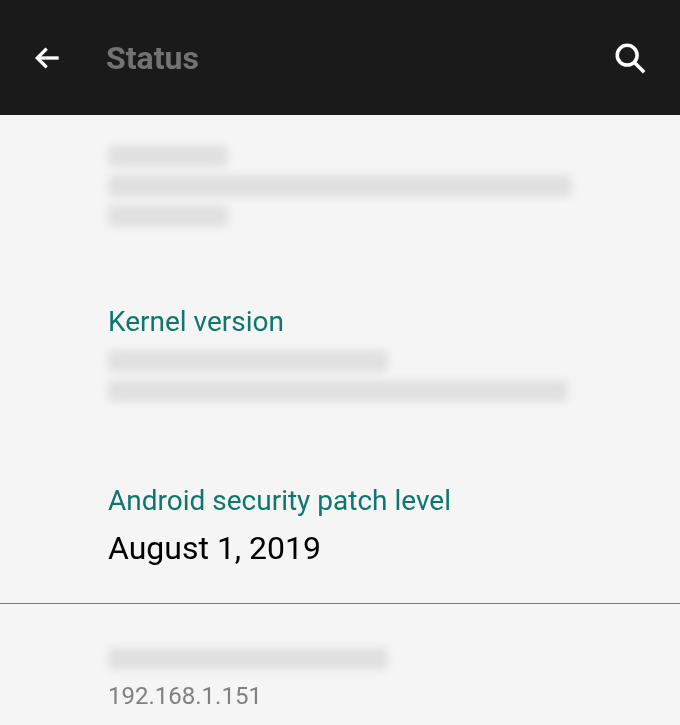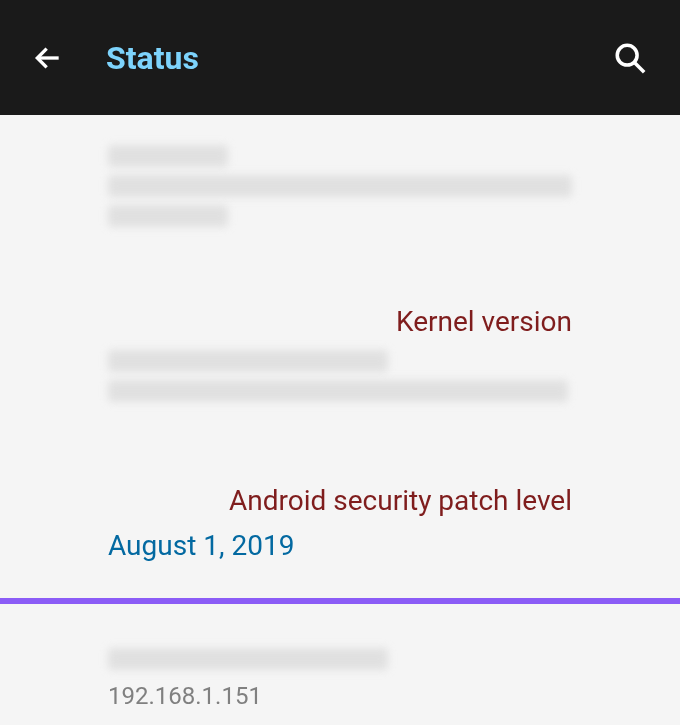--- a/index.html
+++ b/index.html
@@ -36,21 +36,21 @@
       cursor: pointer;
     }
     .back-icon svg {
       width: 32px;
       height: 32px;
       fill: none;
       stroke: #ffffff;
       stroke-width: 2.5;
     }
     .header-title {
-      color: #7dd3fc;
+      color: #737373;
       font-size: 32px;
       font-weight: 700;
     }
     .search-icon {
       width: 40px;
       height: 40px;
       display: flex;
       align-items: center;
       justify-content: center;
       cursor: pointer;
@@ -63,38 +63,37 @@
       stroke-width: 2.5;
     }
     .content {
       background: #f5f5f5;
     }
     .list-item {
       padding: 24px 108px 24px 108px;
       background: #f5f5f5;
     }
     .list-item.with-divider {
-      border-bottom: 6px solid #8b5cf6;
+      border-bottom: 1px solid #8b5cf6;
     }
     .item-title {
-      color: #7f1d1d;
+      color: #0f766e;
       font-size: 28px;
       font-weight: 400;
       margin-bottom: 12px;
-      text-align: right;
     }
     .item-value {
       color: #808080;
       font-size: 24px;
       font-weight: 400;
       line-height: 1.5;
     }
     .item-value-accent {
-      color: #0369a1;
-      font-size: 28px;
+      color: #000000;
+      font-size: 32px;
       font-weight: 400;
     }
     .blurred-line {
       background: #d8d8d8;
       border-radius: 4px;
       height: 22px;
       margin-bottom: 8px;
       filter: blur(4px);
       opacity: 0.7;
     }

